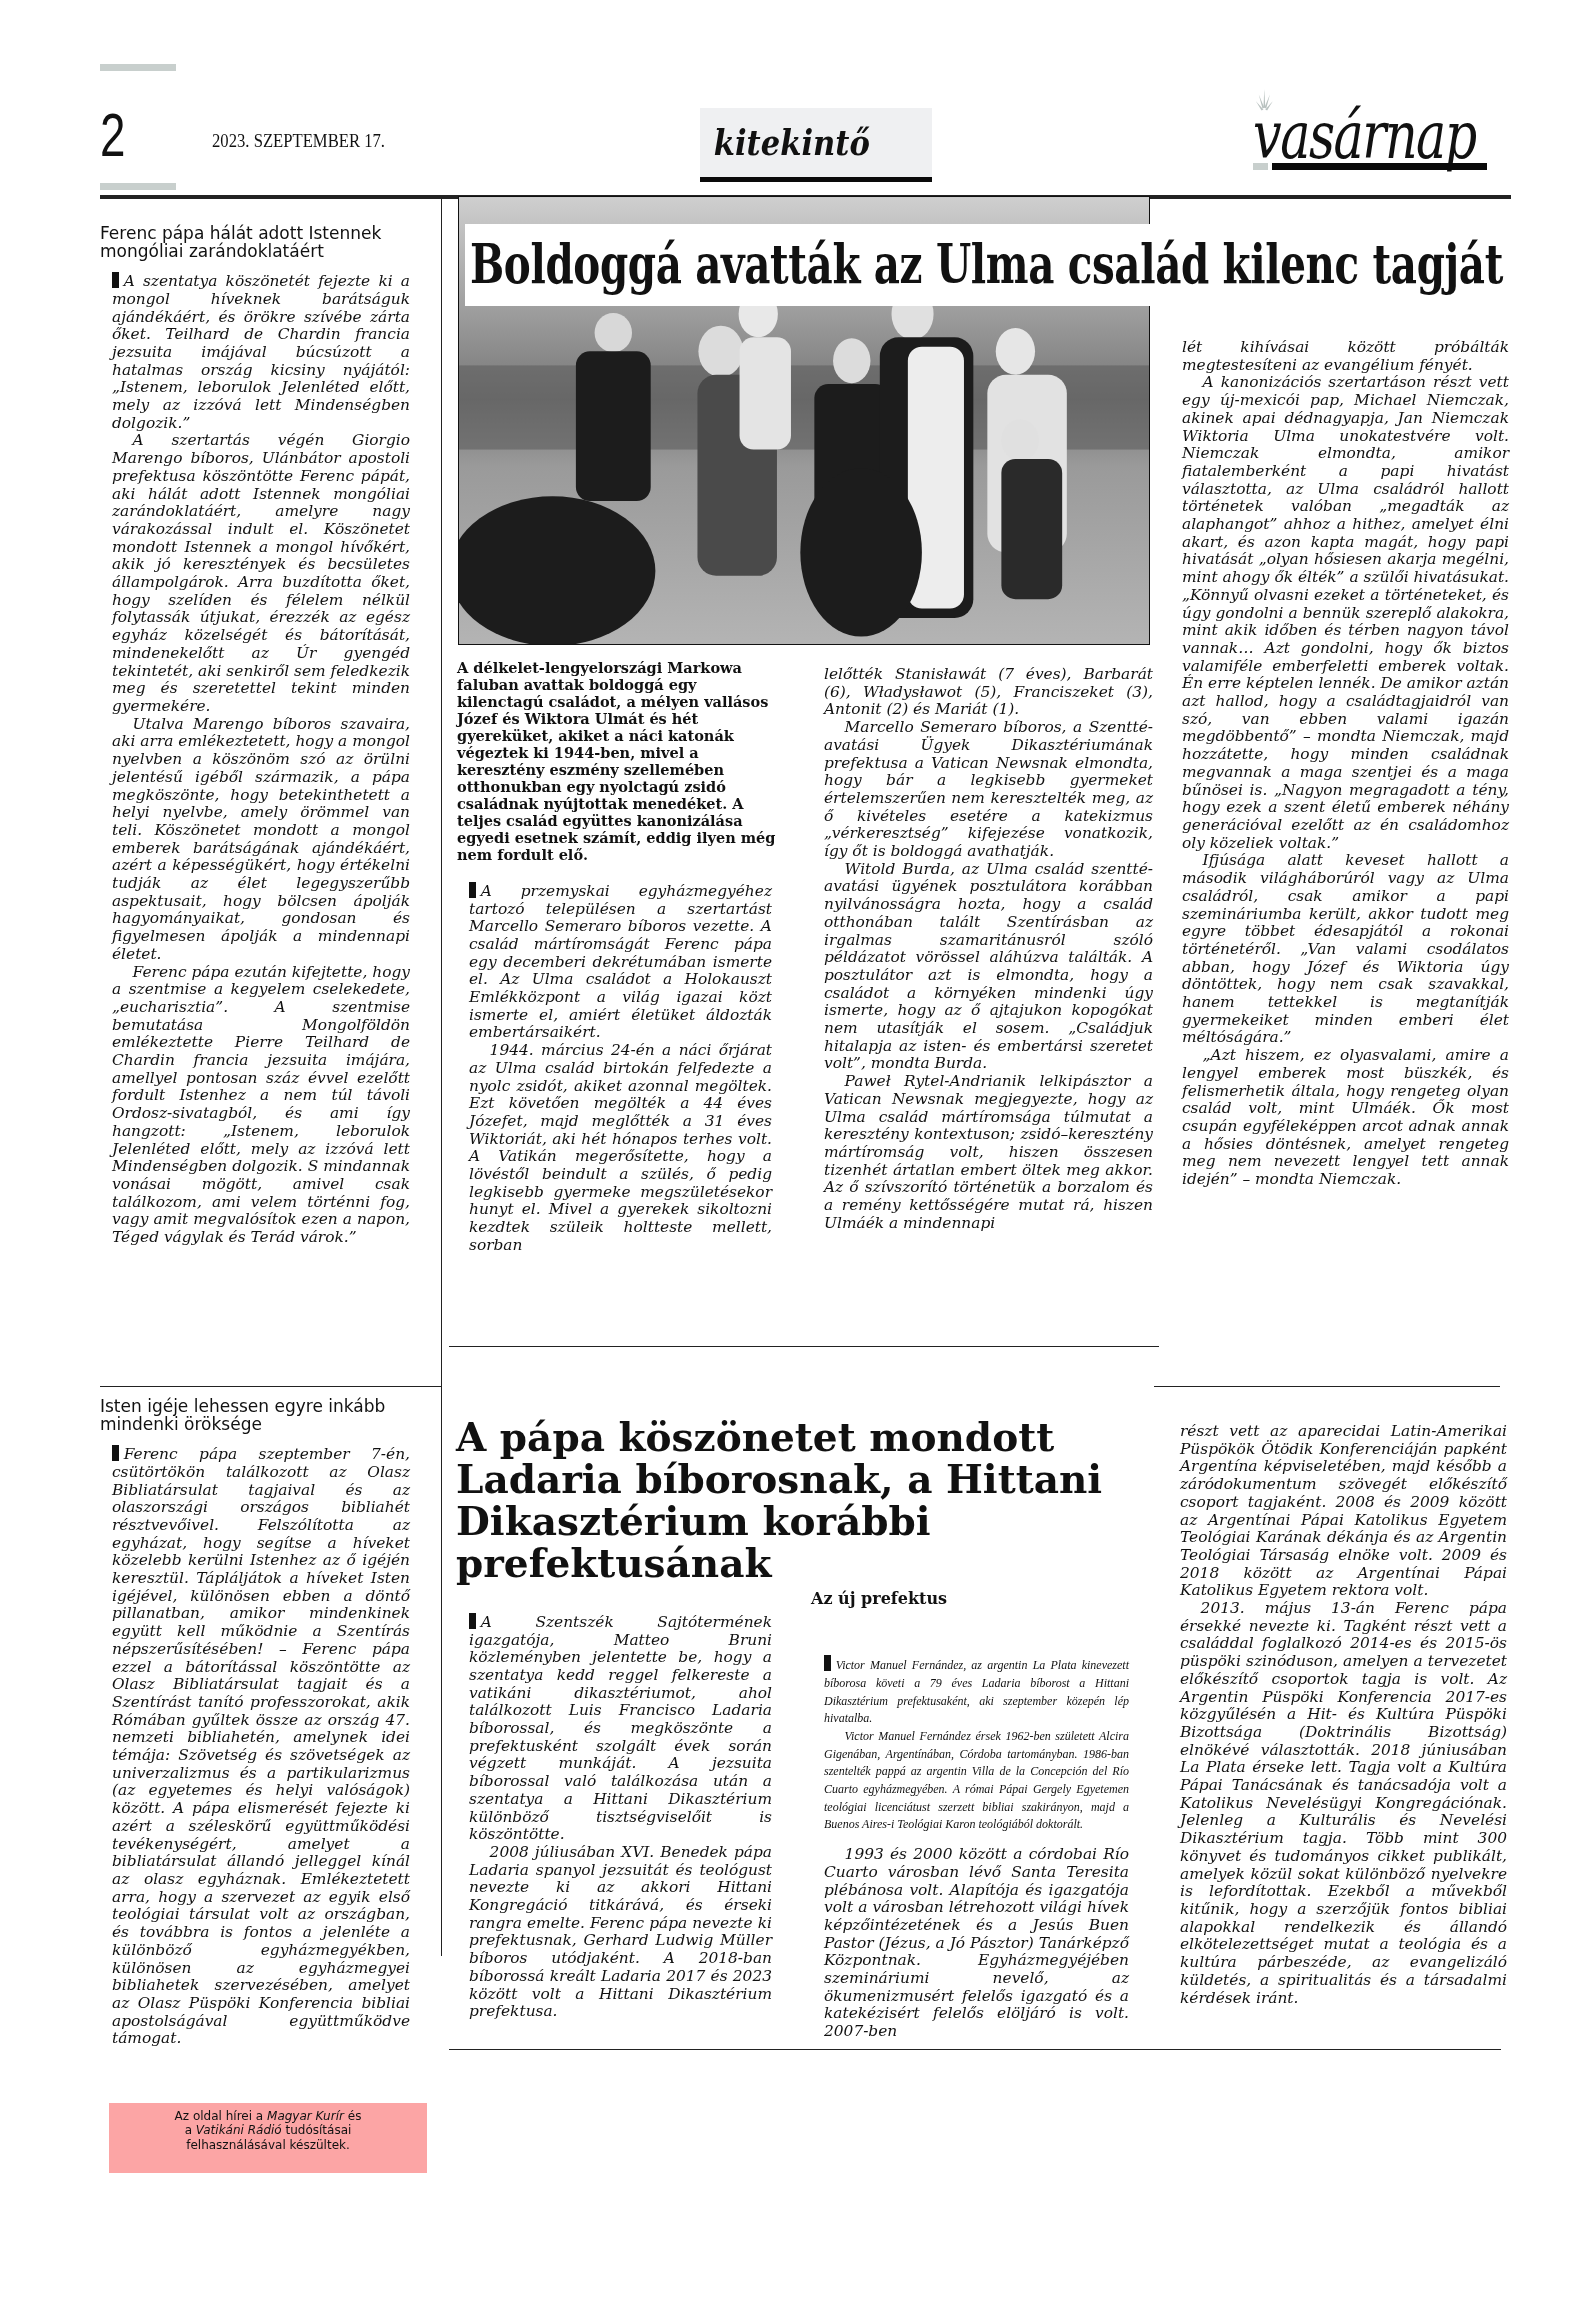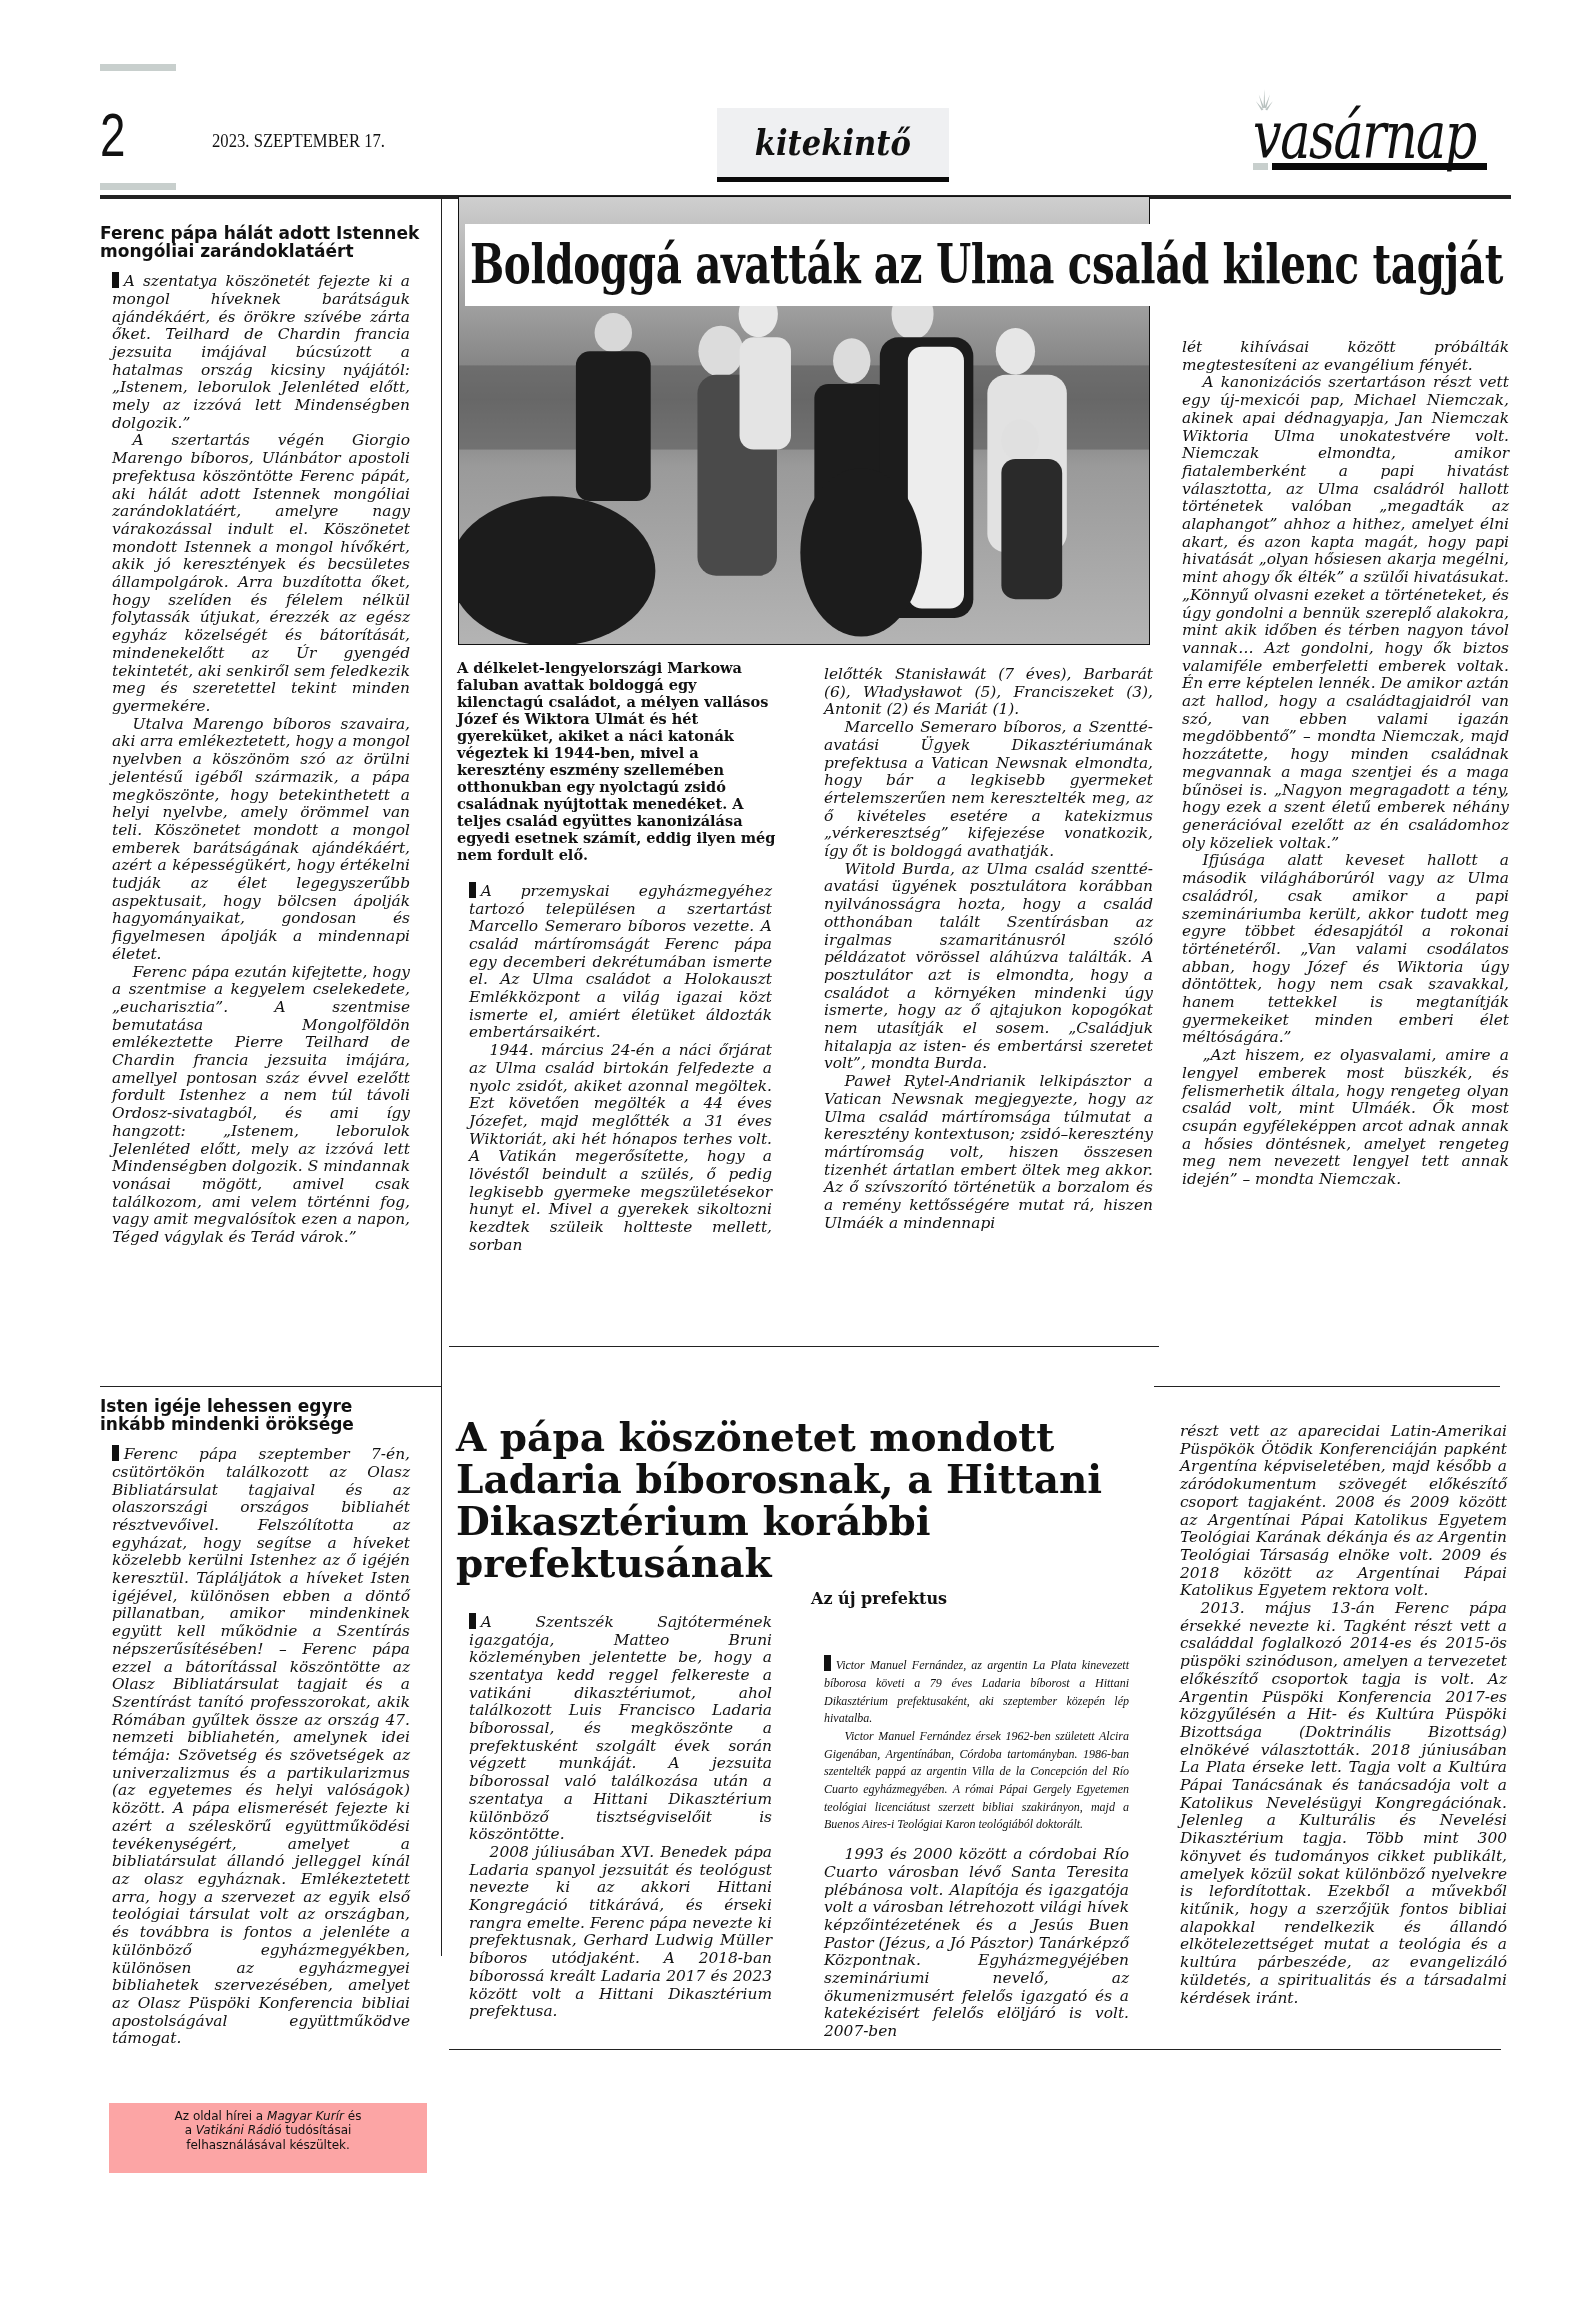--- a/index.html
+++ b/index.html
@@ -2,34 +2,34 @@
 <html style="font-size:7.5px"><head>
 <meta charset="utf-8">
 <style>
   html, body { margin:0; padding:0; background:#fff; }
   body { width:1595px; height:2319px; position:relative; overflow:hidden; color:#111; font-family:"DejaVu Serif", serif; }
   .abs { position:absolute; }
   
   #hdr-pagenum { left:100px; top:105px; font-family:"Liberation Sans Narrow","Liberation Sans", sans-serif; font-size:61px; line-height:61px; transform:scaleX(0.75); transform-origin:left; }
   .pn-bar { left:100px; width:76px; height:6.5px; background:#c8cfcd; }
   #hdr-date { left:212px; top:130px; font-family:"Liberation Serif", serif; font-size:19.6px; letter-spacing:0px; transform:scaleX(0.85); transform-origin:left; }
-  #hdr-section { left:717px; top:108px; width:232px; height:74px; background:#eff0f2; border-bottom:5.6px solid #0a0a0a; box-sizing:border-box; text-align:center; }
+  #hdr-section { left:700px; top:108px; width:232px; height:74px; background:#eff0f2; border-bottom:5.6px solid #0a0a0a; box-sizing:border-box; text-align:left; }
   #hdr-section span { display:inline-block; margin-top:13px; font-family:"DejaVu Serif", serif; font-style:italic; font-weight:bold; font-size:36px; transform:scaleX(0.85); }
   #hdr-logo { left:1253px; top:89px; width:252px; height:84px; }
   #hdr-logo .word { position:absolute; left:0; top:9.3px; font-family:"DejaVu Serif", serif; font-style:italic; font-size:65px; line-height:75px; letter-spacing:-1.9px; transform:scaleX(0.78); transform-origin:left; color:#111; }
   #hdr-logo .bar { position:absolute; left:18.7px; top:74px; width:215px; height:6.5px; background:#0a0a0a; }
   #hdr-logo .bar2 { position:absolute; left:0; top:74px; width:15px; height:6.5px; background:#c8cfcd; }
   #hdr-rule { left:100px; top:195px; width:1411px; height:3.7px; background:#222; }
 
   
   .vrule { width:1.4px; background:#222; }
 
   
   .lcol { left:100px; width:322px; }
-  .brief-title { font-family:"DejaVu Sans", sans-serif; font-weight:bold; font-size:17px; line-height:18px; margin:0 0 1.9px 0; }
+  .brief-title { font-family:"DejaVu Sans", sans-serif; font-weight:normal; font-size:17px; line-height:18px; margin:0 0 1.9px 0; }
   .body { font-family:"DejaVu Serif", serif; font-size:15.4px; line-height:17.7px; text-align:justify; hyphens:auto; margin:12px;font-style:italic; }
   .body p { margin:0; text-indent:20.6px; }
   .body p.first { text-indent:0; }
   .sq { display:inline-block; width:7px; height:16px; background:#111; vertical-align:-1.9px; margin-right:4.7px; }
   .credit { left:109px; top:2103px; width:318px; height:70px; background:#fca5a5; text-align:center; font-family:"DejaVu Sans", sans-serif; font-size:12px; line-height:14.5px; padding-top:5.6px; box-sizing:border-box; }
   .credit i { font-style:italic; }
 
   
   #photo { left:458px; top:196px; width:692px; height:449px; overflow:hidden; background:#8d8d8d; border:1.4px solid #111; box-sizing:border-box; }
   #main-headline { left:465px; top:224px; width:1047px; height:82px; background:#fff; }

